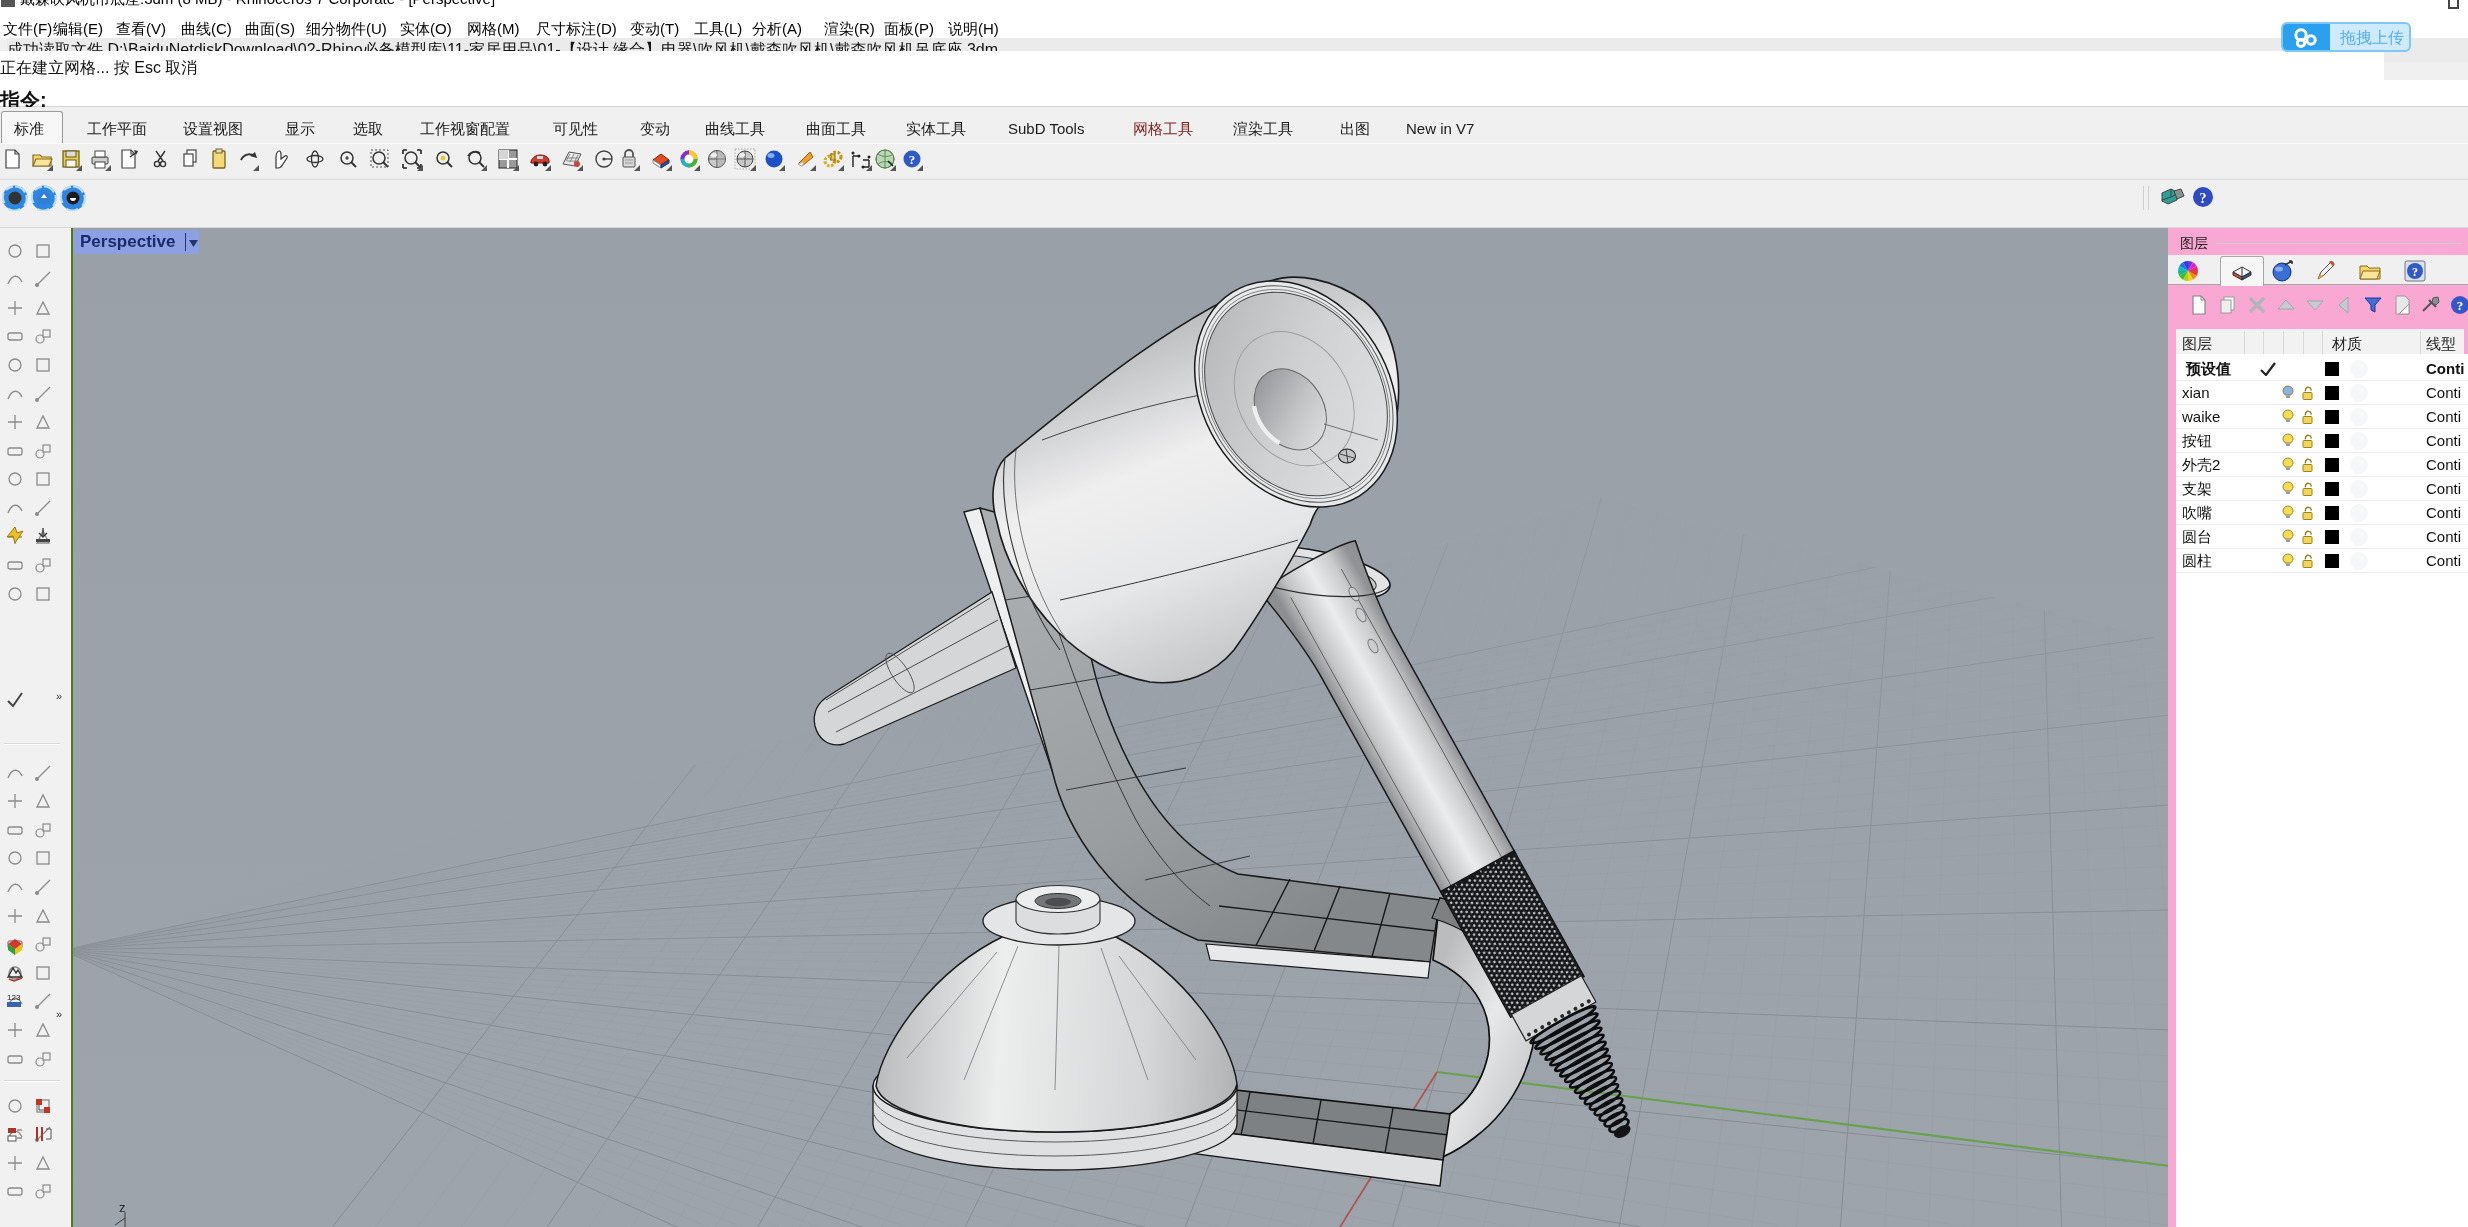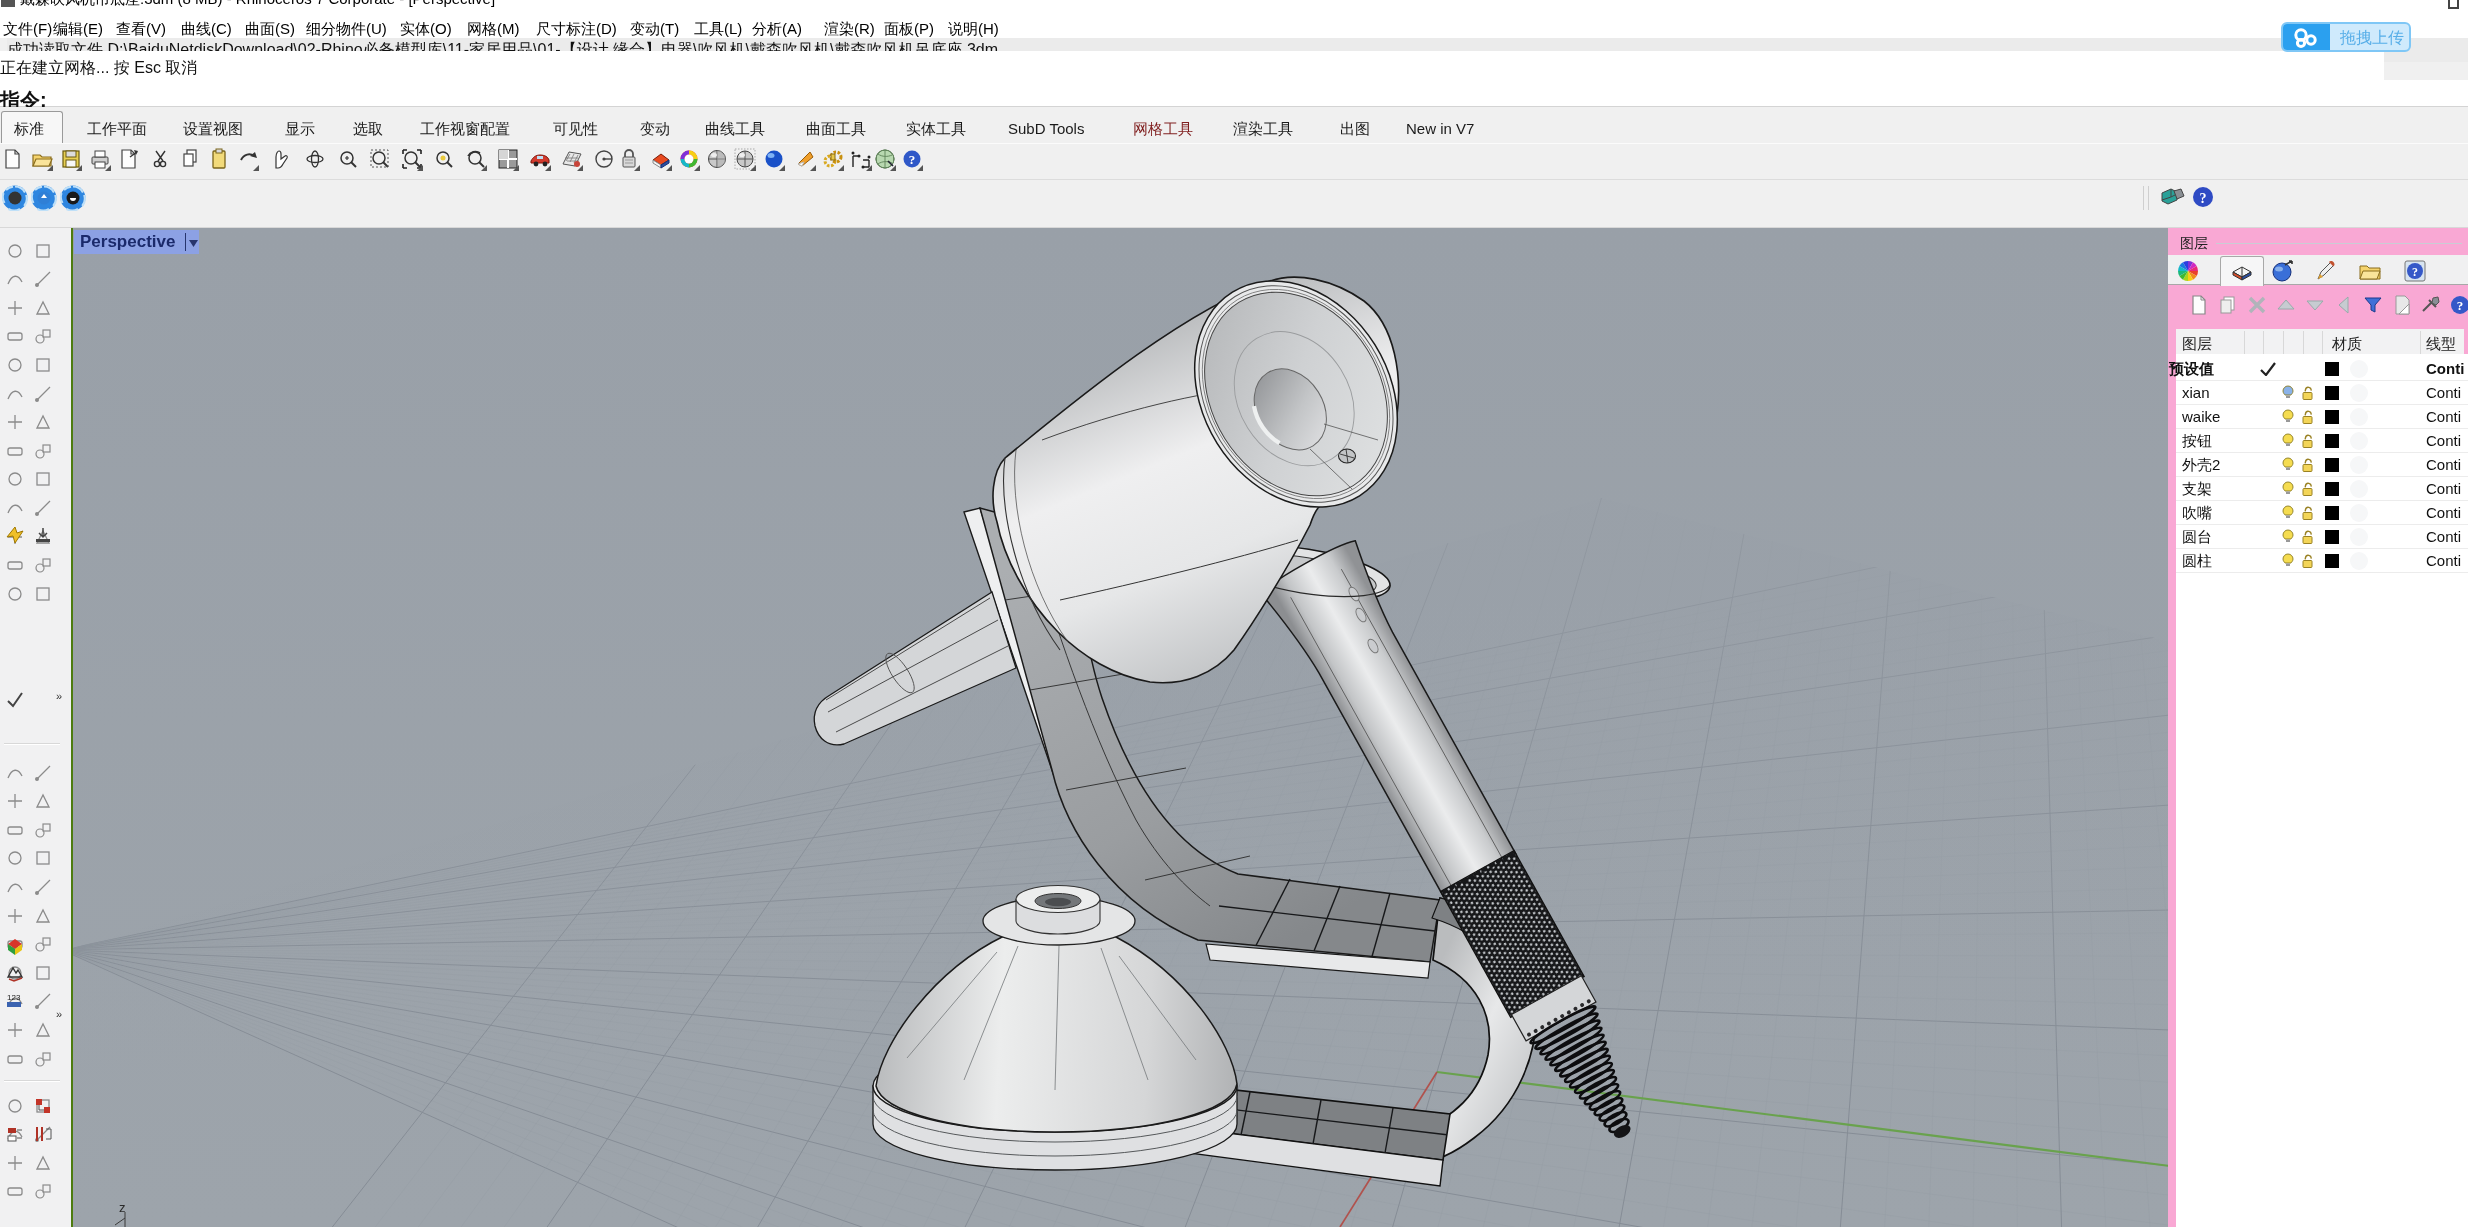--- a/index.html
+++ b/index.html
@@ -941,21 +941,21 @@
 <div class="t" style="left:164px;top:107px;font-size:15px;color:#222">材质</div>
 <div class="t" style="left:258px;top:107px;font-size:15px;color:#222">线型</div>
 <div class="abs" style="left:76px;top:103px;width:1px;height:24px;background:#d8d8d8"></div>
 <div class="abs" style="left:95px;top:103px;width:1px;height:24px;background:#d8d8d8"></div>
 <div class="abs" style="left:115px;top:103px;width:1px;height:24px;background:#d8d8d8"></div>
 <div class="abs" style="left:135px;top:103px;width:1px;height:24px;background:#d8d8d8"></div>
 <div class="abs" style="left:154px;top:103px;width:1px;height:24px;background:#d8d8d8"></div>
 <div class="abs" style="left:252px;top:103px;width:1px;height:24px;background:#d8d8d8"></div>
 <div class="abs" style="left:8px;top:126px;width:292px;height:873px;background:#ffffff"></div>
 <div class="abs" style="left:8px;top:129px;width:292px;height:24px;border-bottom:1px solid #ececec"></div>
-<div class="t" style="left:1px;top:132px;font-size:15px;font-weight:bold;color:#111">预设值</div>
+<div class="t" style="left:18px;top:132px;font-size:15px;font-weight:bold;color:#111">预设值</div>
 <svg class="abs" style="left:92px;top:134px" width="16" height="14" viewBox="0 0 16 14">
       <path d="M1 8l5 5 9-12" fill="none" stroke="#222" stroke-width="2.2"></path>
     </svg>
 <div class="abs" style="left:157px;top:134px;width:14px;height:14px;background:#000"></div>
 <div class="abs" style="left:182px;top:132px;width:18px;height:18px;border-radius:50%;background:#f6f7f8"></div>
 <div class="t" style="left:258px;top:132px;font-size:15px;font-weight:bold;color:#111">Conti</div>
 <div class="abs" style="left:8px;top:153px;width:292px;height:24px;border-bottom:1px solid #ececec"></div>
 <div class="t" style="left:14px;top:156px;font-size:15px;color:#111">xian</div>
 <svg class="abs" style="left:114px;top:157px" width="12" height="14" viewBox="0 0 12 14">
       <path d="M6 1a5 5 0 0 1 5 5c0 2-1.4 3-2 4H3c-.6-1-2-2-2-4a5 5 0 0 1 5-5z" fill="#8ab2e8" stroke="#8a7a20" stroke-width="0.9"></path>

